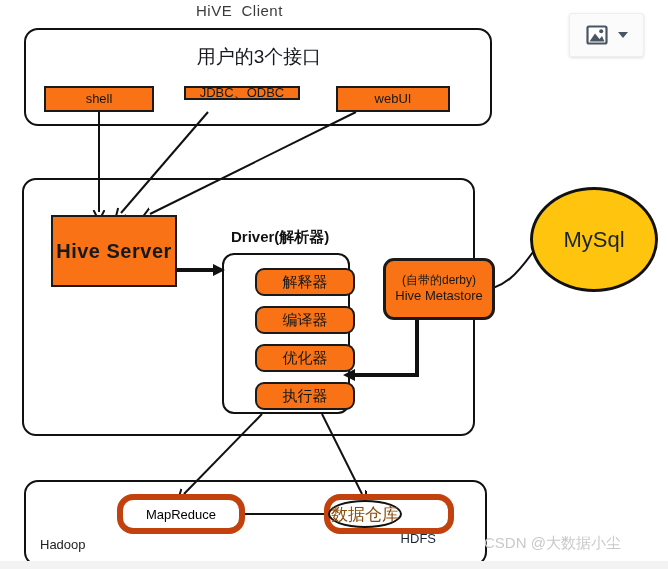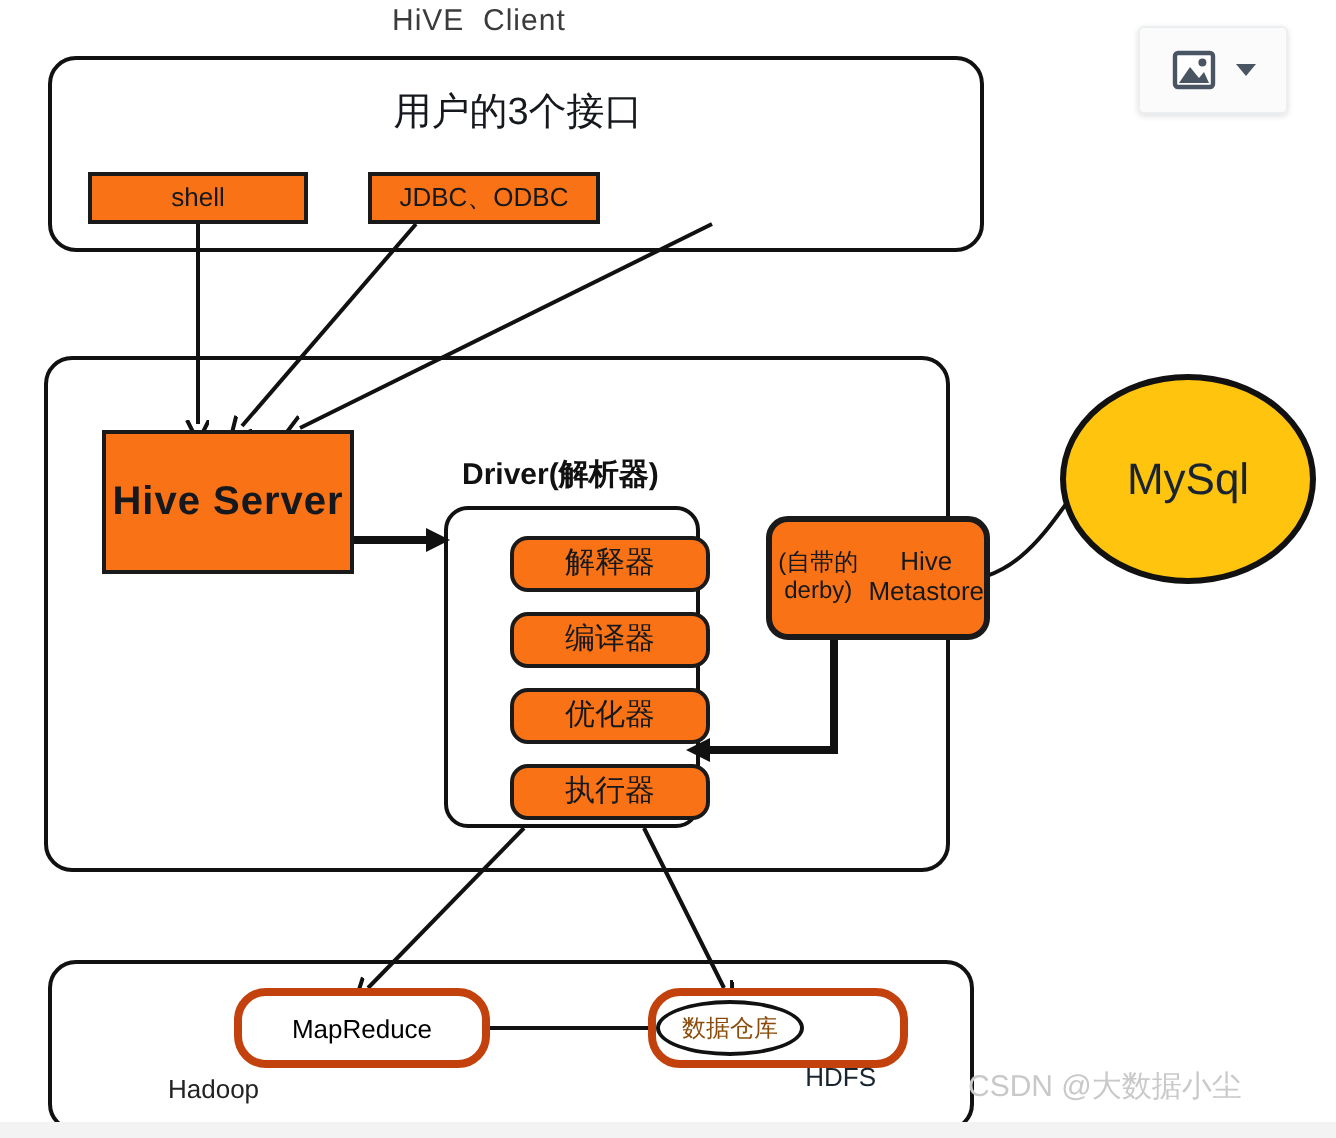--- a/index.html
+++ b/index.html
@@ -64,21 +64,21 @@
     white-space: pre;
   }
   .panel-caption {
     position: absolute;
     font-size: 13px;
     color: #222;
   }
   .plain-round {
     position: absolute;
     box-sizing: border-box;
-    border: 4px solid #c2410c;
+    border: 6px solid #c2410c;
     border-radius: 16px;
     background: #ffffff;
     display: flex;
     align-items: center;
     justify-content: center;
     font-size: 13px;
   }
   .ellipse-node {
     position: absolute;
     box-sizing: border-box;
@@ -89,21 +89,21 @@
     justify-content: center;
   }
   .mysql {
     background: #FFC40D;
     border: 3px solid #111;
     font-size: 22px;
     color: #1a2430;
   }
   .dw-ellipse {
     background: transparent;
-    font-size: 12px;
+    font-size: 17px;
     color: #8a4b08;
   }
   .hdfs-label {
     position: absolute;
     font-size: 13px;
     color: #1a2430;
   }
 
   
   .t-iface { font-size: 19px; color: #15181c; }
@@ -187,24 +187,27 @@
     <div class="title-top" style="left:196px; top:2px;">HiVE  Client</div>
 
     <div class="panel" style="left:24px; top:28px; width:468px; height:98px;"></div>
 
     <div class="node t-iface" style="left:124px; top:43px; width:270px; height:28px;">用户的3个接口</div>
 
     <div class="node amber amber-rect t-chip" style="left:44px; top:86px; width:110px; height:26px;">
       <span>shell</span>
     </div>
 
-    <div class="node amber amber-rect t-chip" style="left:184px; top:86px; width:116px; height:26px;">
+    <div class="node amber amber-rect t-chip" style="left:184px; top:86px; width:116px; height:14px;">
       <span>JDBC、ODBC</span>
     </div>
 
+    <div class="node amber amber-rect t-chip" style="left:336px; top:86px; width:114px; height:26px;">
+      <span>webUI</span>
+    </div>
 
     <div class="panel" style="left:22px; top:178px; width:453px; height:258px;"></div>
 
     <div class="node amber amber-rect t-hs" style="left:51px; top:215px; width:126px; height:72px;">
       <span>Hive  Server</span>
     </div>
 
     <div class="t-driver" style="left:231px; top:228px;">Driver(解析器)</div>
 
     <div class="panel" style="left:222px; top:253px; width:128px; height:161px; border-radius:12px;"></div>
@@ -216,32 +219,32 @@
       <span>编译器</span>
     </div>
     <div class="node amber amber-round t-step" style="left:235px; top:344px; width:100px; height:28px;">
       <span>优化器</span>
     </div>
     <div class="node amber amber-round t-step" style="left:235px; top:382px; width:100px; height:28px;">
       <span>执行器</span>
     </div>
 
     <div class="node amber amber-round" style="left:363px; top:258px; width:112px; height:62px;
-         flex-direction:row; gap:2px; border-width:3px; border-radius:11px;">
+         flex-direction:column; gap:2px; border-width:3px; border-radius:11px;">
       <span class="t-meta t-meta-1">(自带的derby)</span>
       <span class="t-meta t-meta-2">Hive Metastore</span>
     </div>
 
     <div class="ellipse-node mysql" style="left:530px; top:187px; width:128px; height:105px;">
       <span>MySql</span>
     </div>
 
     <div class="panel" style="left:24px; top:480px; width:463px; height:86px;"></div>
 
-    <div class="panel-caption" style="left:40px; top:537px;margin-left:44px;">Hadoop</div>
+    <div class="panel-caption" style="left:40px; top:537px;">Hadoop</div>
 
     <div class="plain-round" style="left:117px; top:494px; width:128px; height:40px;">
       <span>MapReduce</span>
     </div>
 
     <div class="plain-round" style="left:324px; top:494px; width:130px; height:40px; justify-content:flex-end;">
       <span class="hdfs-label" style="position:relative; right:12px;margin-top:48px;">HDFS</span>
     </div>
 
     <div class="ellipse-node dw-ellipse" style="left:328px; top:500px; width:74px; height:28px;">

